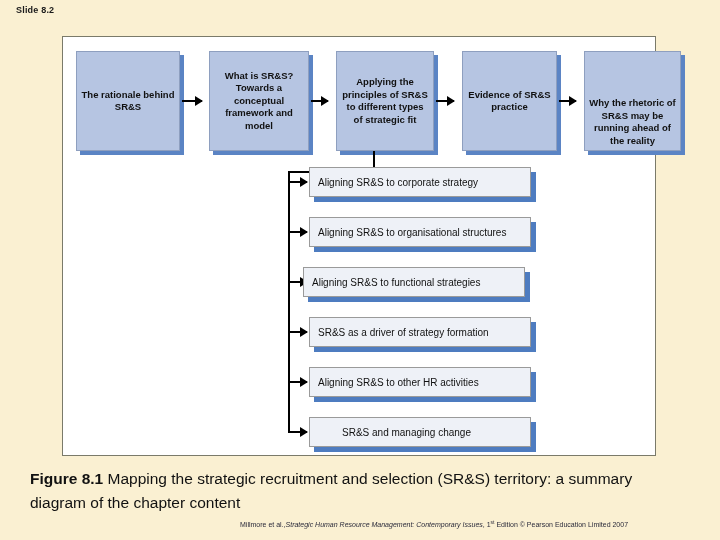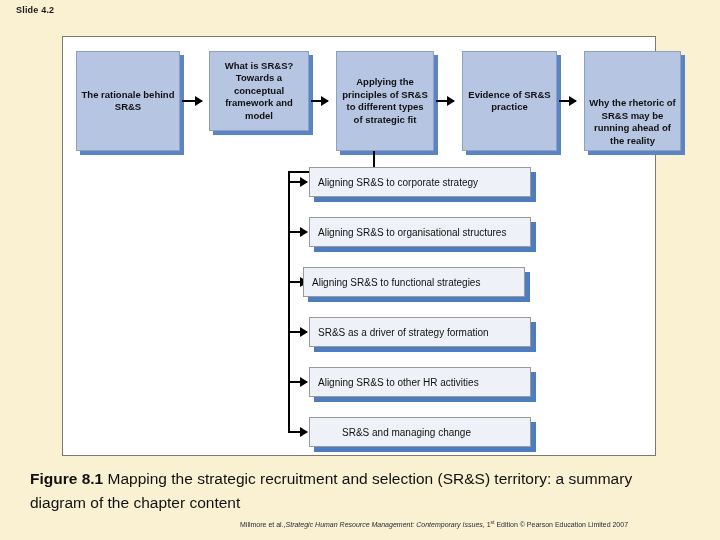--- a/index.html
+++ b/index.html
@@ -126,28 +126,28 @@
     font-style: italic;
   }
   #source-line .sup {
     font-size: 5px;
     vertical-align: super;
   }
 </style>
 </head>
 <body>
 
-<div id="slide-number">Slide 4.2</div>
+<div id="slide-number">Slide 8.2</div>
 
 <div id="diagram-frame">
 
   <div class="top-box" style="left: 13px; top: 14px; width: 104px; height: 100px;">
     <span>The rationale behind SR&amp;S</span>
   </div>
-  <div class="top-box" style="left: 146px; top: 14px; width: 100px; height: 80px;">
+  <div class="top-box" style="left: 146px; top: 14px; width: 100px; height: 100px;">
     <span>What is SR&amp;S? Towards a conceptual framework and model</span>
   </div>
   <div class="top-box" style="left: 273px; top: 14px; width: 98px; height: 100px;">
     <span>Applying the principles of SR&amp;S to different types of strategic fit</span>
   </div>
   <div class="top-box" style="left: 399px; top: 14px; width: 95px; height: 100px;">
     <span>Evidence of SR&amp;S practice</span>
   </div>
   <div class="top-box" style="left: 521px; top: 14px; width: 97px; height: 100px; align-items: flex-end;">
     <span>Why the rhetoric of SR&amp;S may be running ahead of the reality</span>

